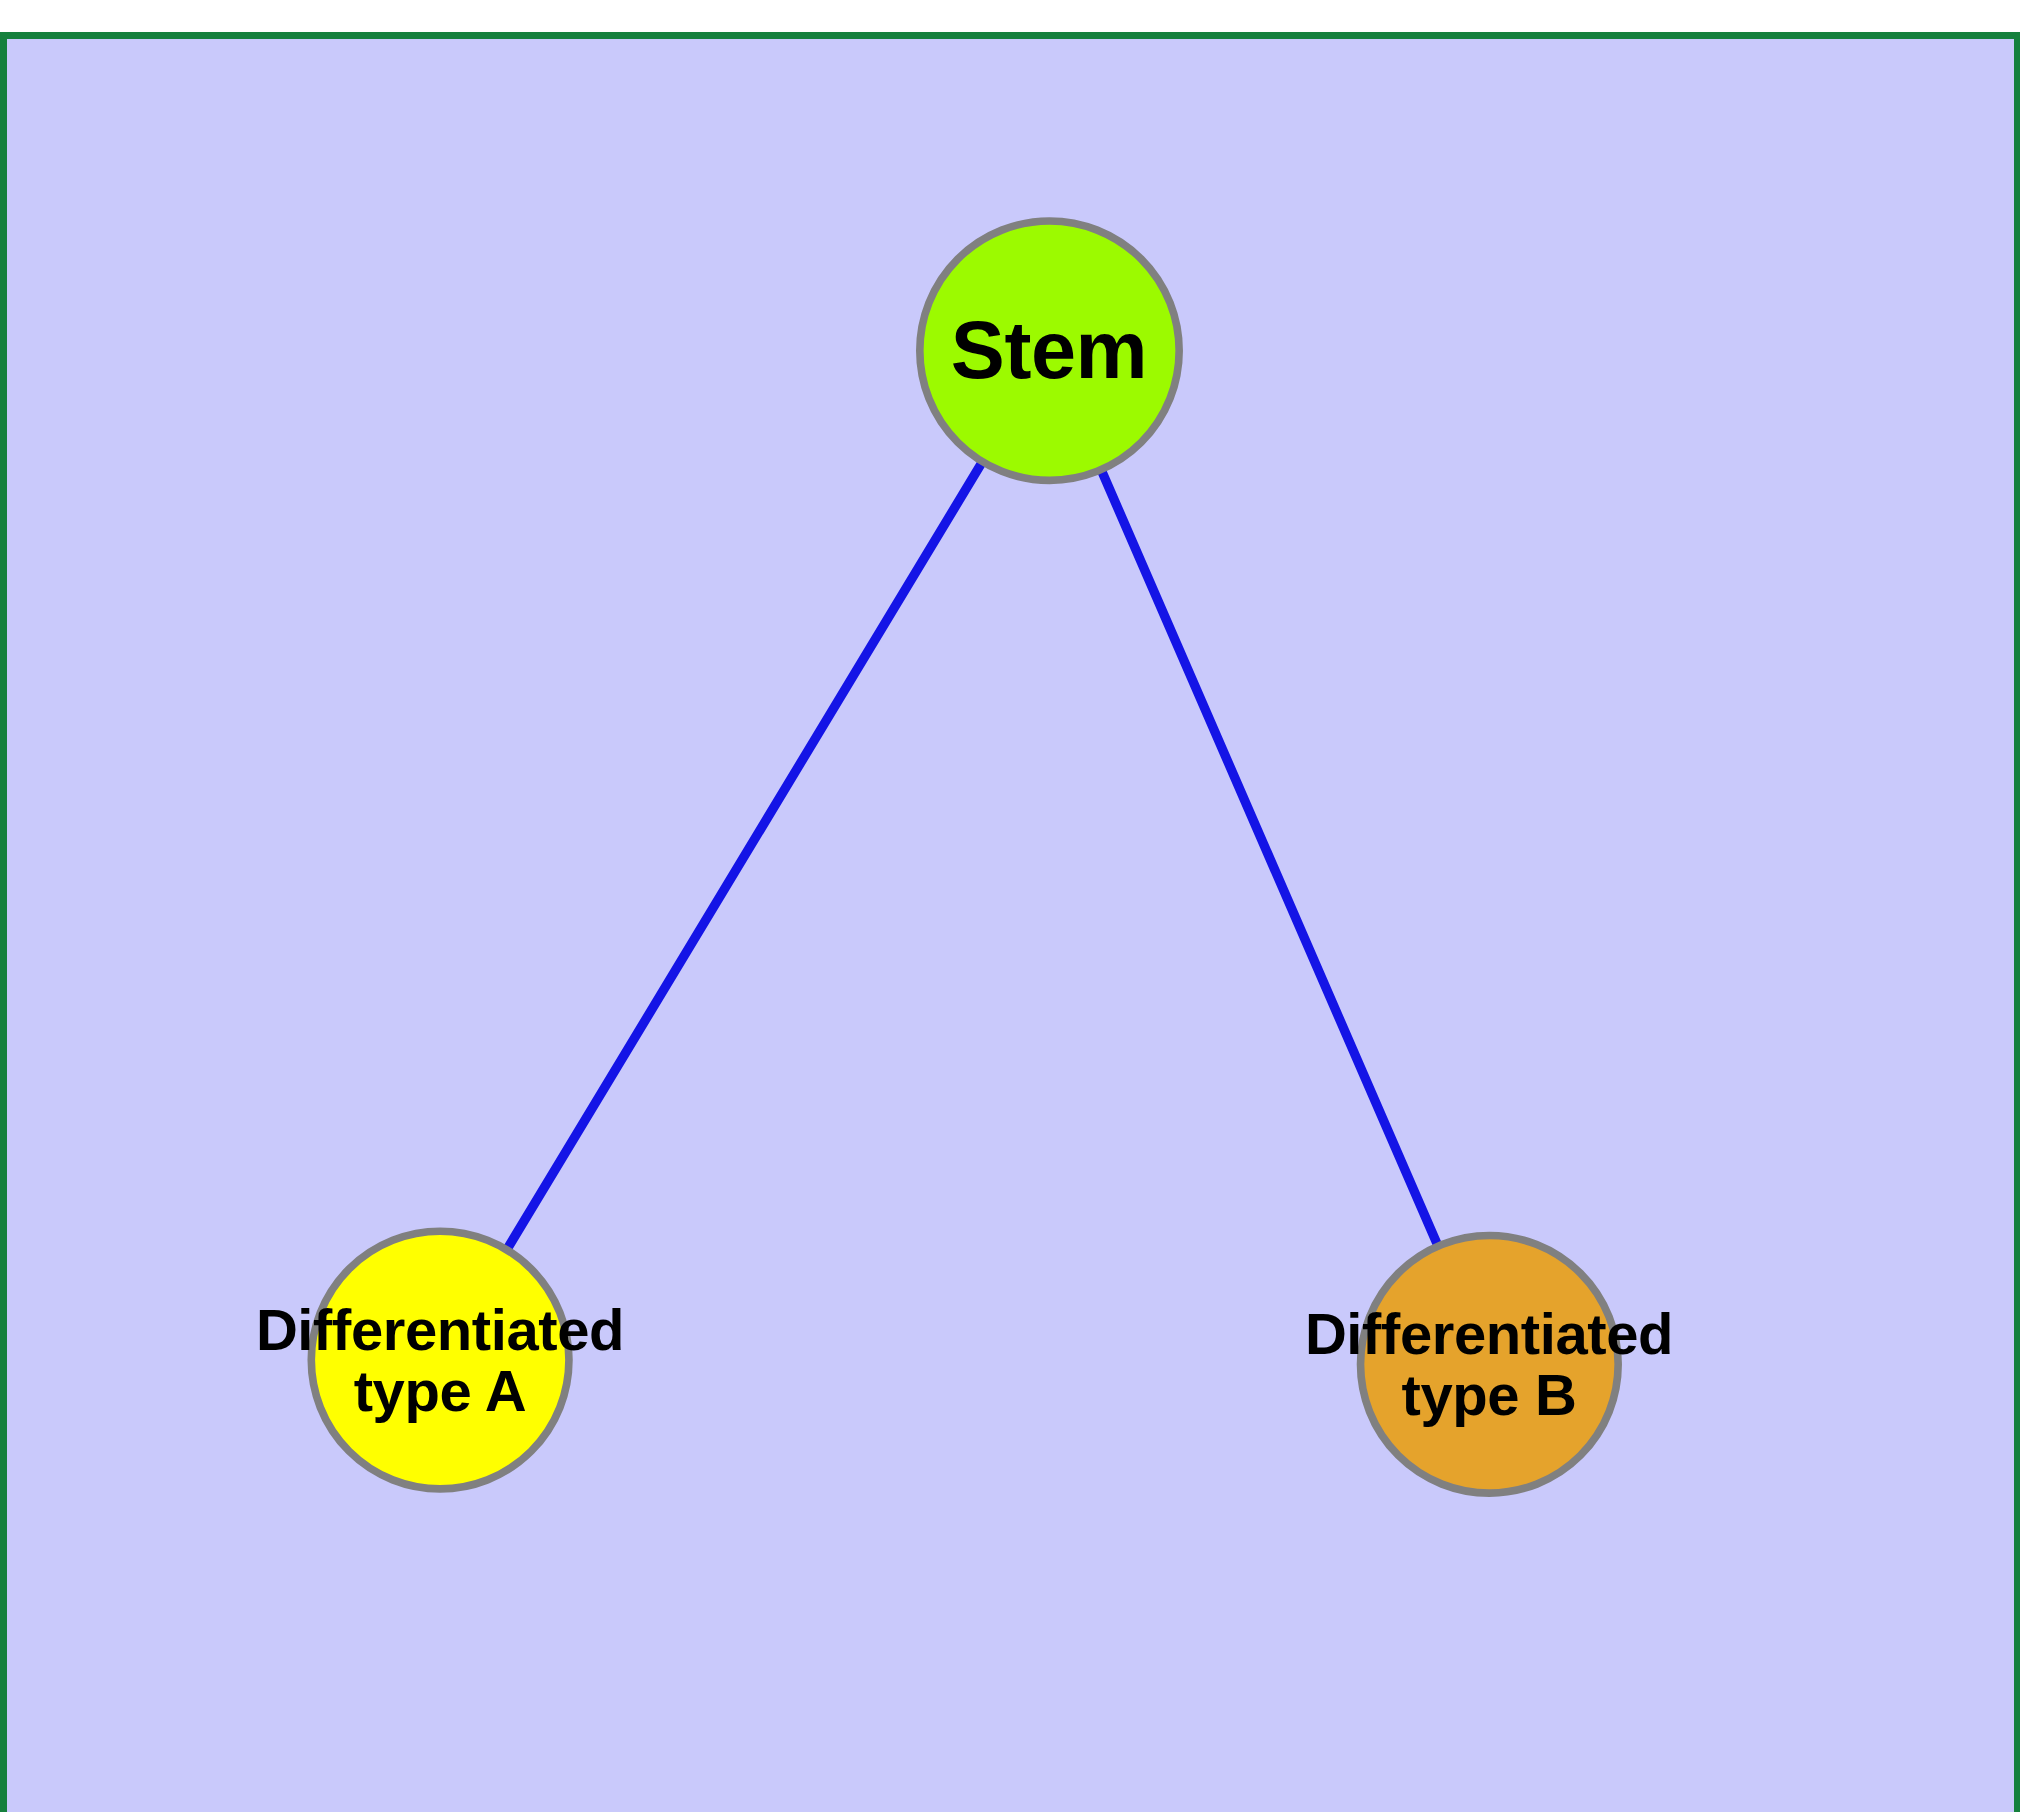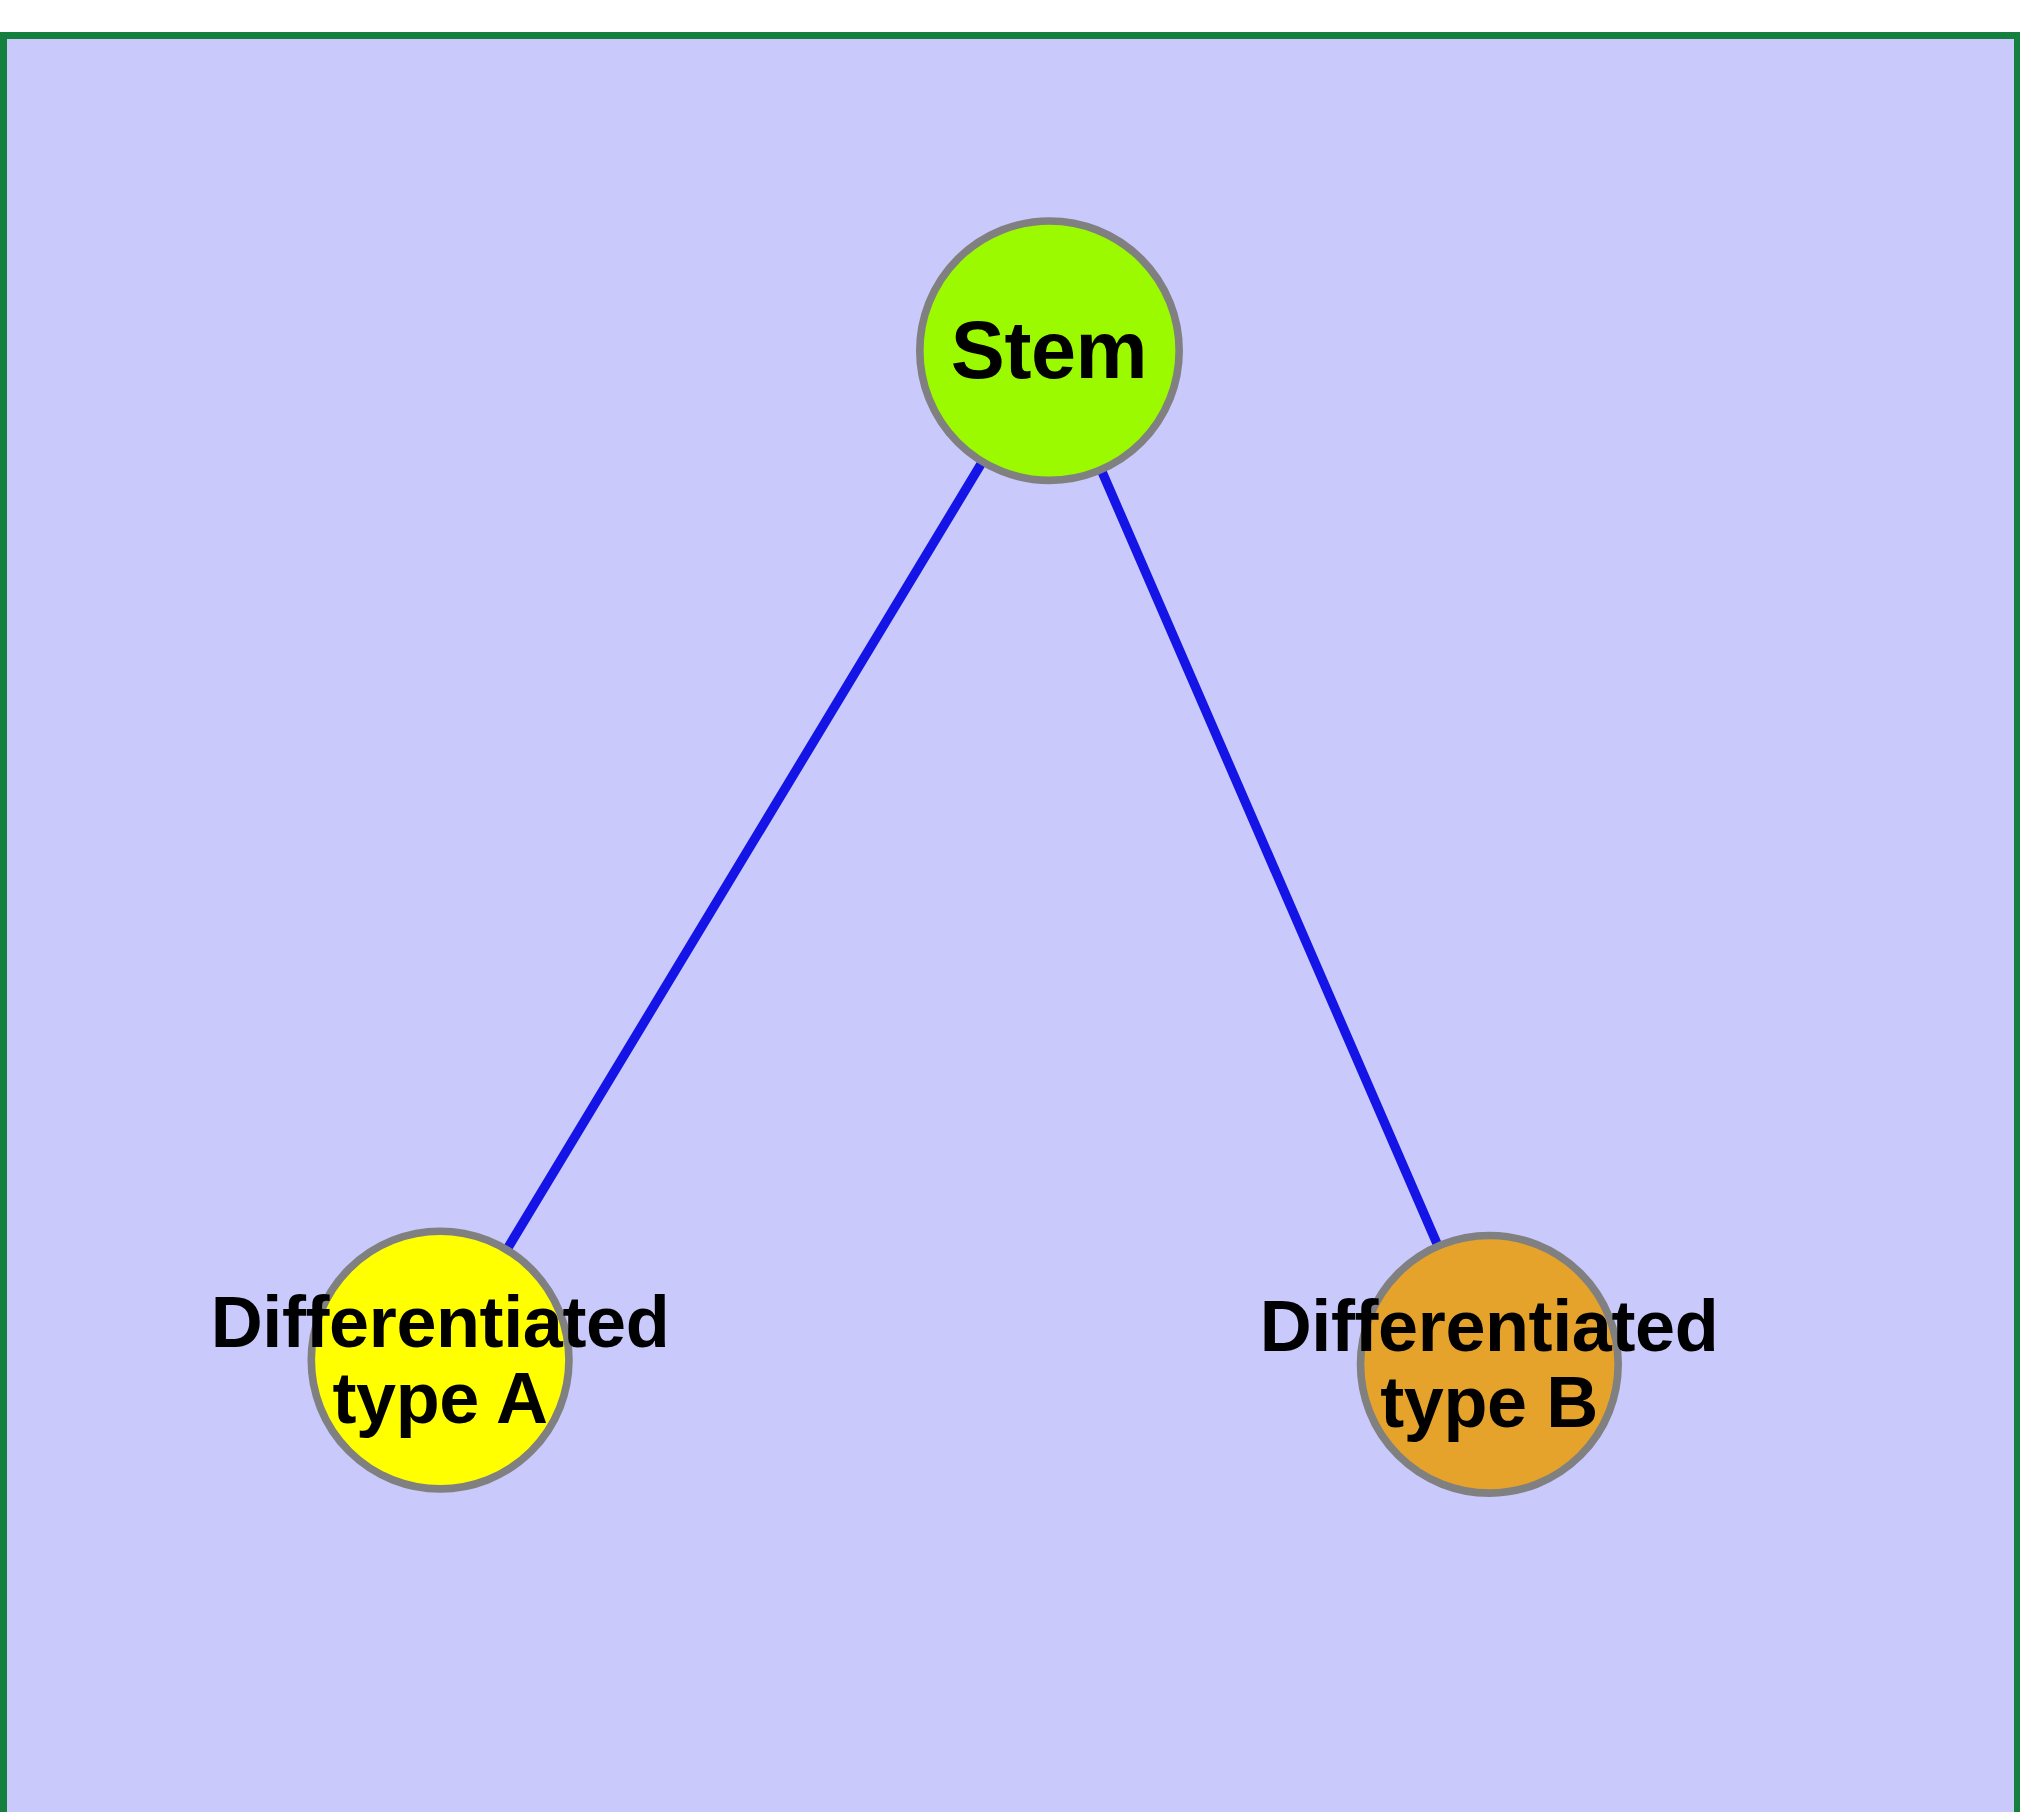--- a/index.html
+++ b/index.html
@@ -27,21 +27,21 @@
     position: absolute;
     left: 0;
     top: 0;
     width: 2021px;
     height: 1812px;
   }
   .node-label {
     position: absolute;
     color: #000000;
     font-weight: bold;
-    font-size: 72px;
+    font-size: 58px;
     line-height: 1.06;
     text-align: center;
     white-space: pre;
     letter-spacing: -0.4px;
     transform: translate(-50%, -50%);
     pointer-events: none;
   }
   #label-stem { font-size: 81px; }
 </style>
 </head>

